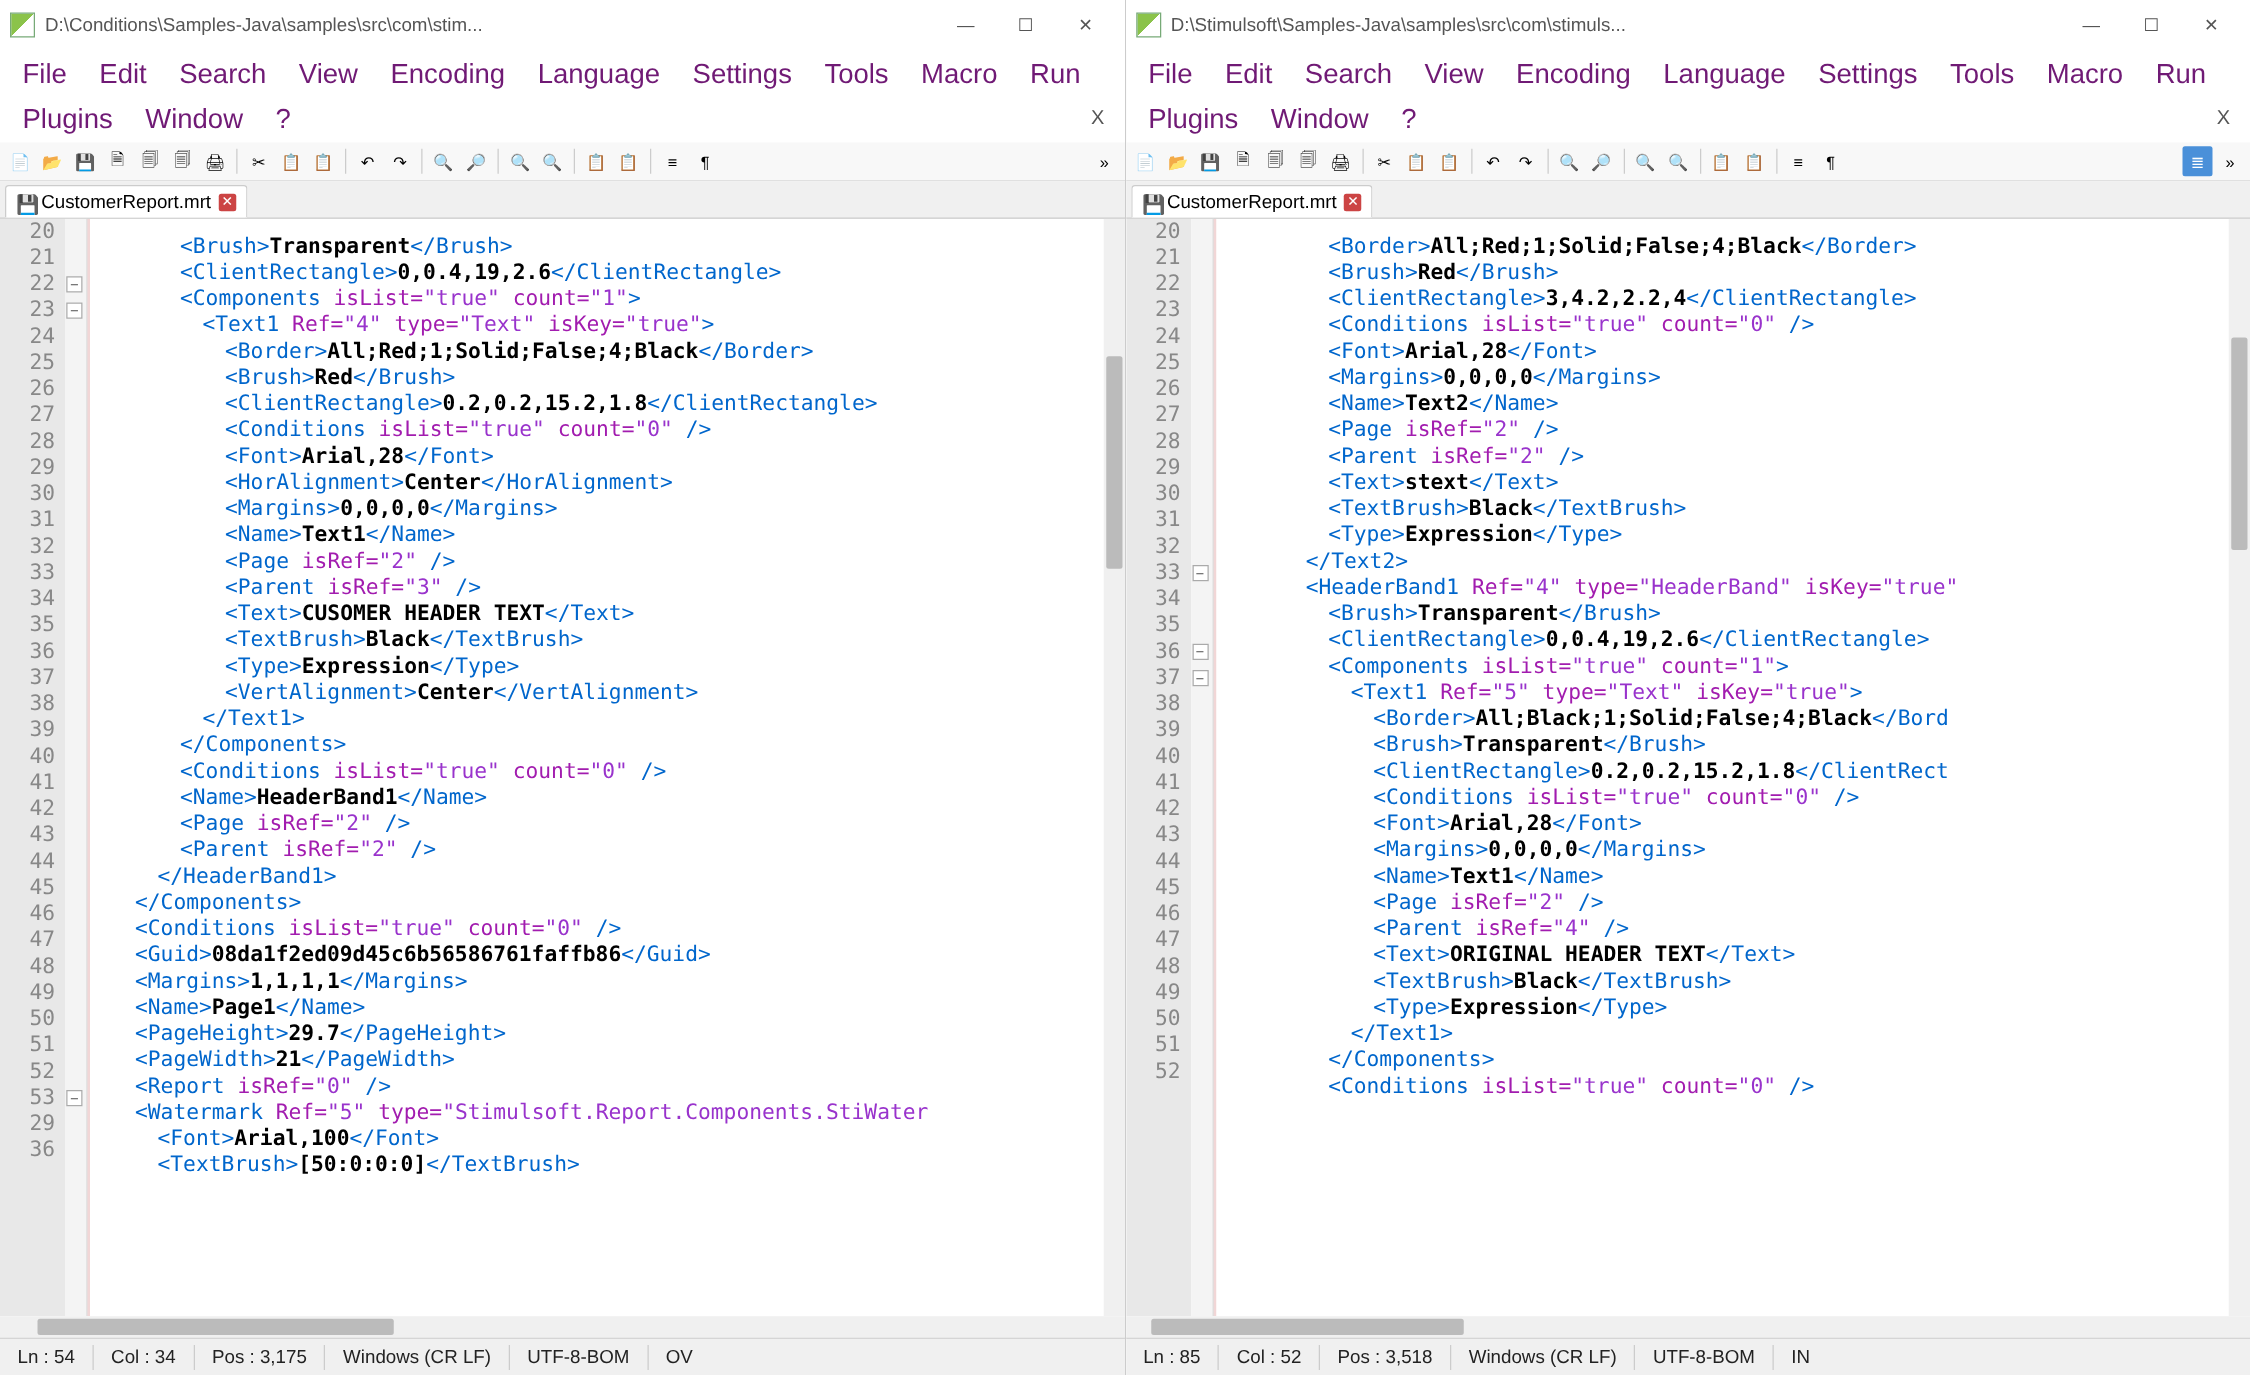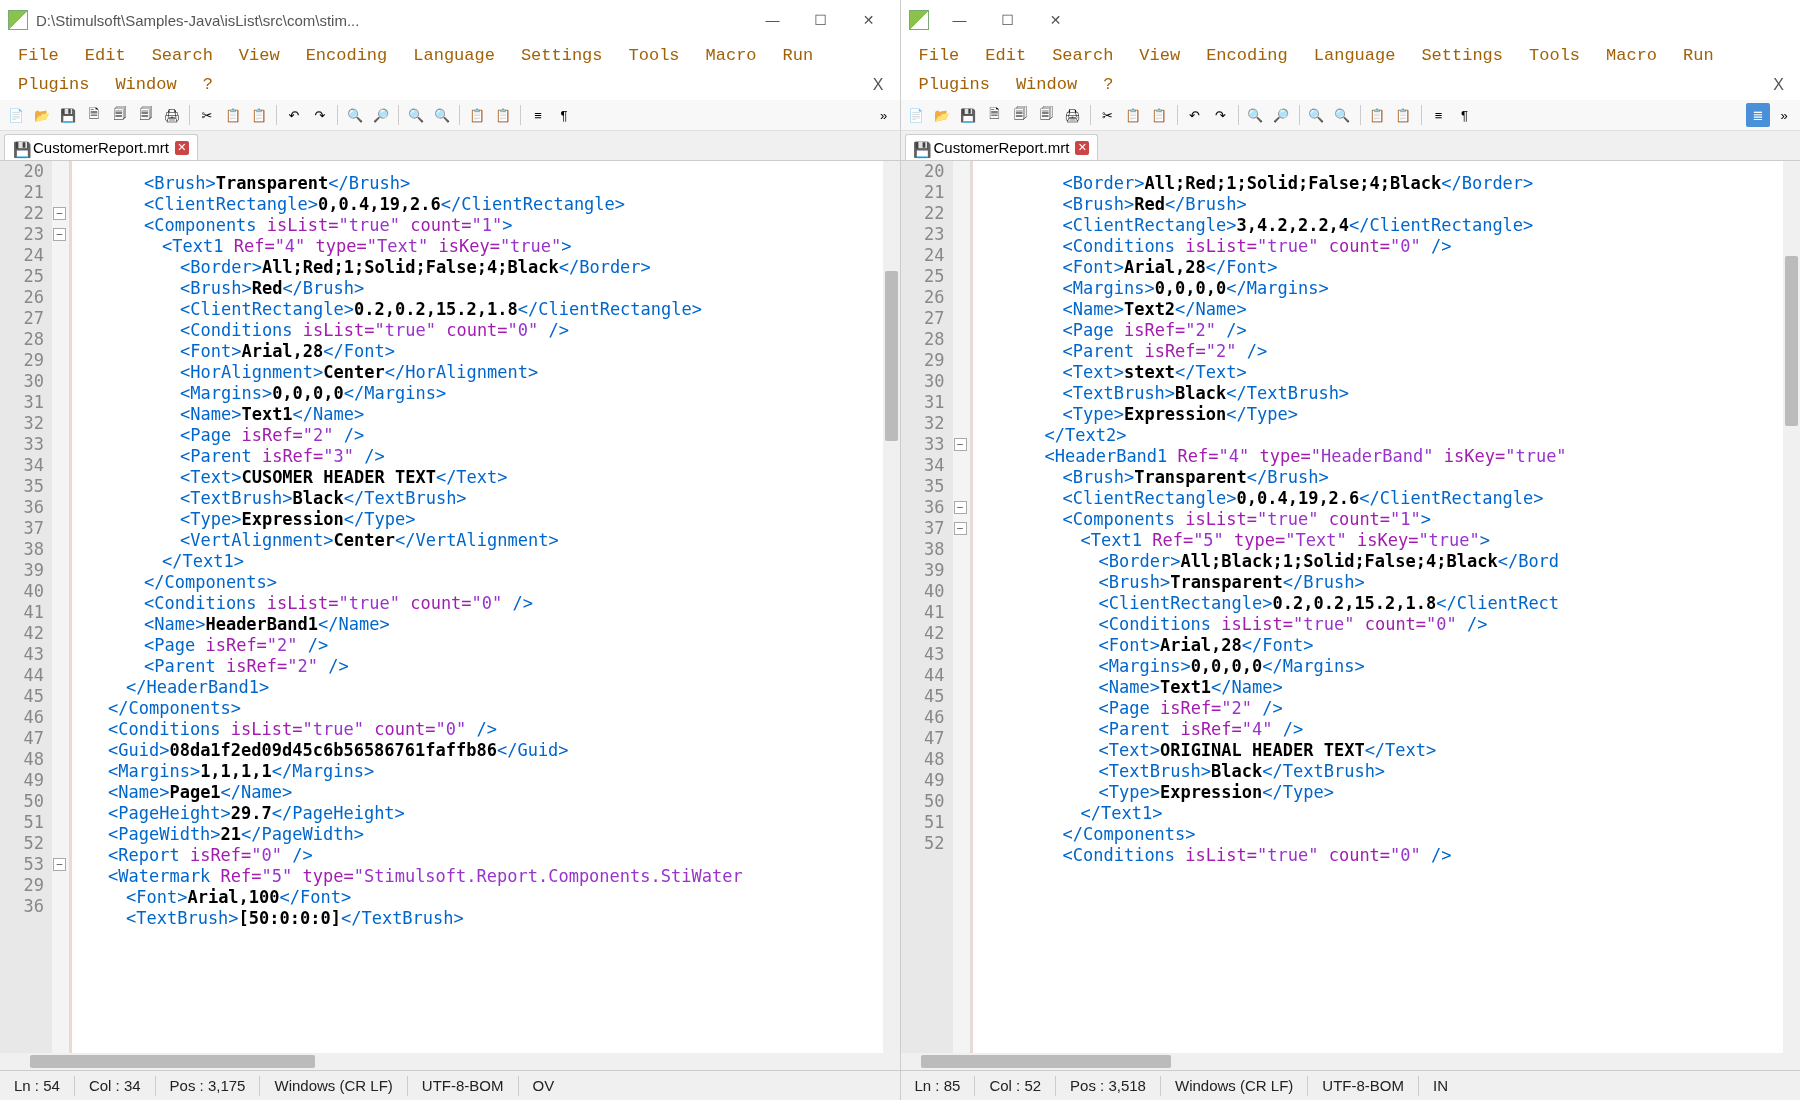--- a/index.html
+++ b/index.html
@@ -6,21 +6,21 @@
 body { font-family:"Segoe UI",Arial,sans-serif; font-size:13px; background:#fff; color:#000; overflow:hidden; }
 .app { display:flex; width:1800px; height:1100px; }
 .pane { flex:1; display:flex; flex-direction:column; border-right:1px solid #ccc; background:#fff; position:relative; }
 .pane:last-child { border-right:none; }
 .titlebar { height:40px; display:flex; align-items:center; padding:0 8px; background:#fff; }
 .app-icon { width:20px; height:20px; margin-right:8px; background:linear-gradient(135deg,#8bc34a 50%,#fff 50%); border:1px solid #7a7; }
 .title-text { flex:1; color:#555; font-size:15px; white-space:nowrap; overflow:hidden; text-overflow:ellipsis; }
 .winbtns { display:flex; gap:2px; }
 .winbtn { width:46px; height:32px; display:flex; align-items:center; justify-content:center; color:#555; font-size:14px; }
 .menubar { display:flex; flex-wrap:wrap; padding:2px 6px; gap:2px; align-items:center; }
-.menu-item { padding:4px 12px; font-size:17px; color:#a16207; cursor:default;font-family:Liberation Mono, monospace; }
+.menu-item { padding:4px 12px; font-size:22px; color:#701a75; cursor:default; }
 .menu-close { margin-left:auto; padding:4px 10px; font-size:16px; color:#555; }
 .toolbar { display:flex; align-items:center; padding:3px 4px; gap:2px; border-bottom:1px solid #e0e0e0; background:#f8f8f8; }
 .tbtn { width:24px; height:24px; display:flex; align-items:center; justify-content:center; font-size:13px; cursor:pointer; border-radius:2px; }
 .tsep { width:1px; height:20px; background:#ccc; margin:0 3px; }
 .toolbar-spacer { flex:1; }
 .tabbar { display:flex; align-items:flex-end; background:#f0f0f0; border-bottom:1px solid #ccc; height:30px; padding-left:4px; }
 .tab { display:flex; align-items:center; gap:6px; padding:4px 8px; background:#fff; border:1px solid #ccc; border-bottom:none; border-radius:3px 3px 0 0; font-size:15px; }
 .tab-icon { width:14px; height:14px; background:#4a90d9; display:inline-block; }
 .tab-close { width:14px; height:14px; background:#c44; color:#fff; font-size:11px; display:flex; align-items:center; justify-content:center; border-radius:2px; }
 .editor { flex:1; display:flex; overflow:hidden; font-family:Consolas,monospace; font-size:17px; line-height:21px; position:relative;justify-content:center; }
@@ -44,21 +44,21 @@
 .status-sep { width:1px; height:20px; background:#ccc; }
 .highlight-bar { background:#4a90d9; }
 </style>
 </head>
 <body>
 
 <div class="app" id="app">
     <div class="pane">
       <div class="titlebar">
         <span class="app-icon"></span>
-        <span class="title-text">D:\Stimulsoft\Samples-Java\isList\src\com\stim...</span>
+        <span class="title-text">D:\Conditions\Samples-Java\samples\src\com\stim...</span>
         <div class="winbtns">
           <div class="winbtn">—</div>
           <div class="winbtn">☐</div>
           <div class="winbtn">✕</div>
         </div>
       </div>
       <div class="menubar">
         <span class="menu-item">File</span>
         <span class="menu-item">Edit</span>
         <span class="menu-item">Search</span>
@@ -174,20 +174,21 @@
         <span class="status-cell">Windows (CR LF)</span>
         <span class="status-sep"></span>
         <span class="status-cell">UTF-8-BOM</span>
         <span class="status-sep"></span>
         <span class="status-cell">OV</span>
       </div>
     </div>
     <div class="pane">
       <div class="titlebar">
         <span class="app-icon"></span>
+        <span class="title-text">D:\Stimulsoft\Samples-Java\samples\src\com\stimuls...</span>
         <div class="winbtns">
           <div class="winbtn">—</div>
           <div class="winbtn">☐</div>
           <div class="winbtn">✕</div>
         </div>
       </div>
       <div class="menubar">
         <span class="menu-item">File</span>
         <span class="menu-item">Edit</span>
         <span class="menu-item">Search</span>

